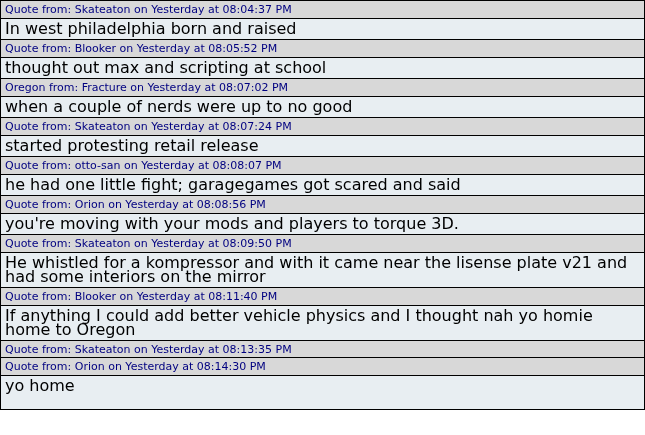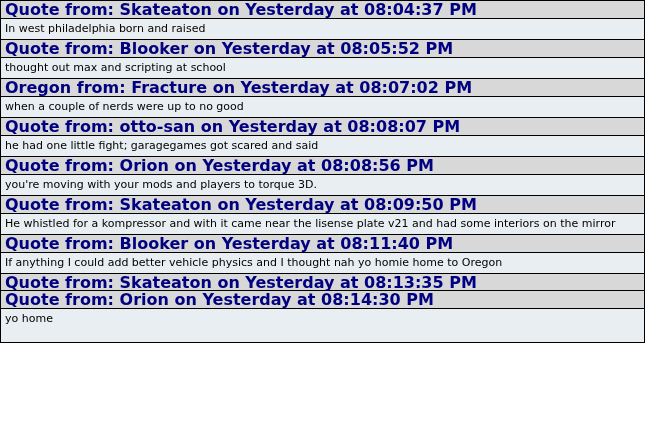--- a/index.html
+++ b/index.html
@@ -20,32 +20,32 @@
   }
   .quote-block {
     width: 645px;
     box-sizing: border-box;
   }
   .quote-header {
     border: 1px solid #000000;
     border-bottom: none;
     background: #d8d8d8;
     color: #000080;
-    font-weight: bold;
-    font-size: 16px;
+    font-weight: normal;
+    font-size: 11px;
     padding: 2px 4px 2px 4px;
     line-height: 13px;
     white-space: nowrap;
     overflow: hidden;
   }
   .quote-body {
     border: 1px solid #000000;
     background: #e8eef2;
     color: #000000;
-    font-size: 11px;
+    font-size: 16px;
     padding: 3px 4px 3px 4px;
     line-height: 14px;
   }
   .quote-body p {
     margin: 0;
     padding: 0;
   }
   .quote-body p.spacer {
     height: 13px;
   }
@@ -66,20 +66,26 @@
     <div class="quote-block">
       <div class="quote-header">Quote from: Blooker on Yesterday at 08:05:52 PM</div>
       <div class="quote-body">
         <p>thought out max and scripting at school</p>
       </div>
     </div>
     <div class="quote-block">
       <div class="quote-header">Oregon from: Fracture on Yesterday at 08:07:02 PM</div>
       <div class="quote-body">
         <p>when a couple of nerds were up to no good</p>
+      </div>
+    </div>
+    <div class="quote-block">
+      <div class="quote-header">Quote from: Skateaton on Yesterday at 08:07:24 PM</div>
+      <div class="quote-body">
+        <p>started protesting retail release</p>
       </div>
     </div>
     <div class="quote-block">
       <div class="quote-header">Quote from: otto-san on Yesterday at 08:08:07 PM</div>
       <div class="quote-body">
         <p>he had one little fight; garagegames got scared and said</p>
       </div>
     </div>
     <div class="quote-block">
       <div class="quote-header">Quote from: Orion on Yesterday at 08:08:56 PM</div>

